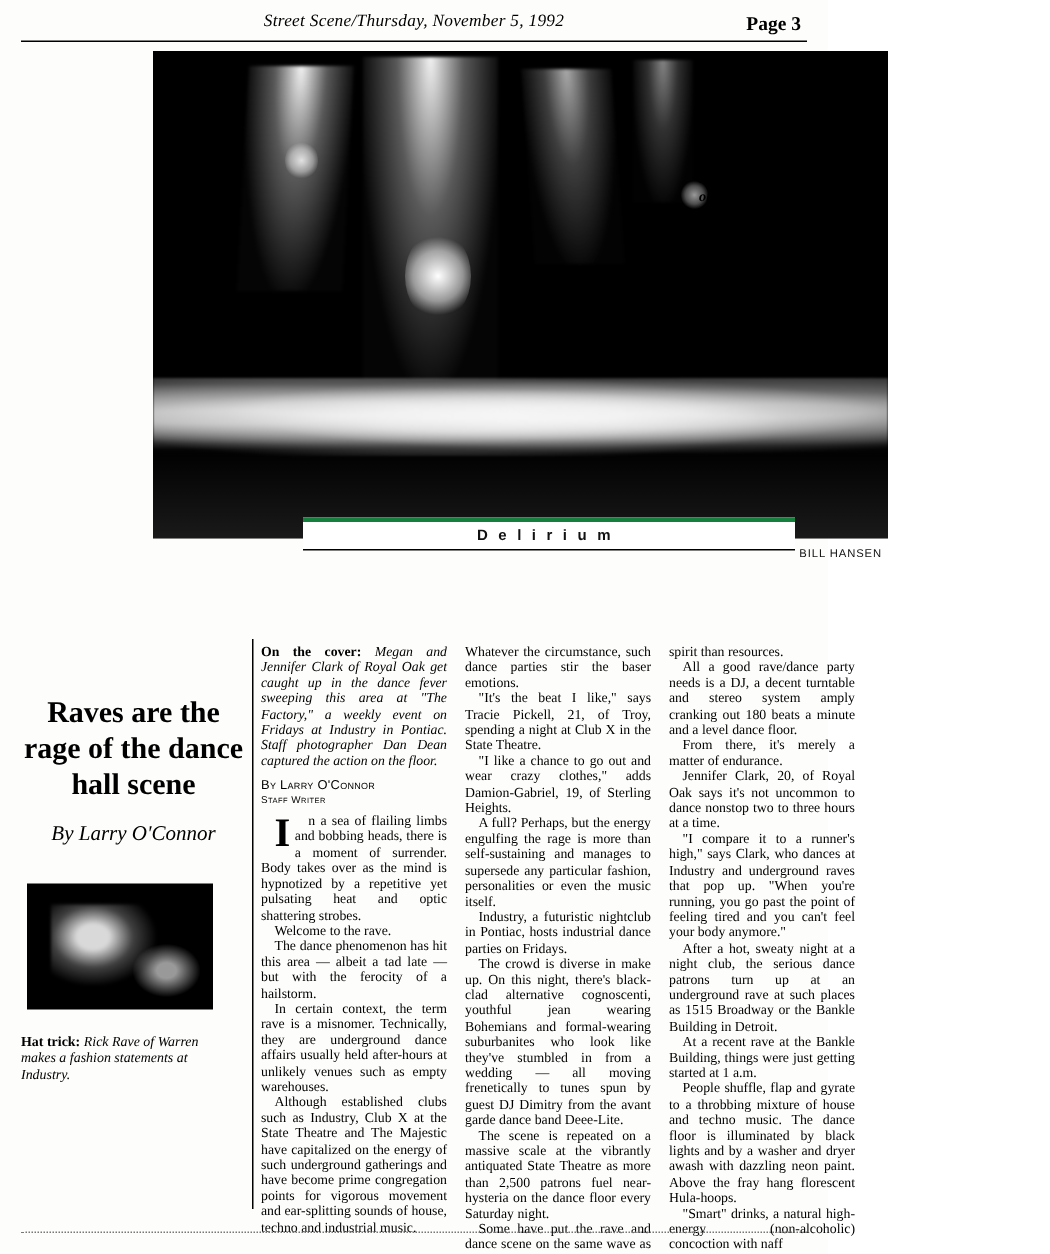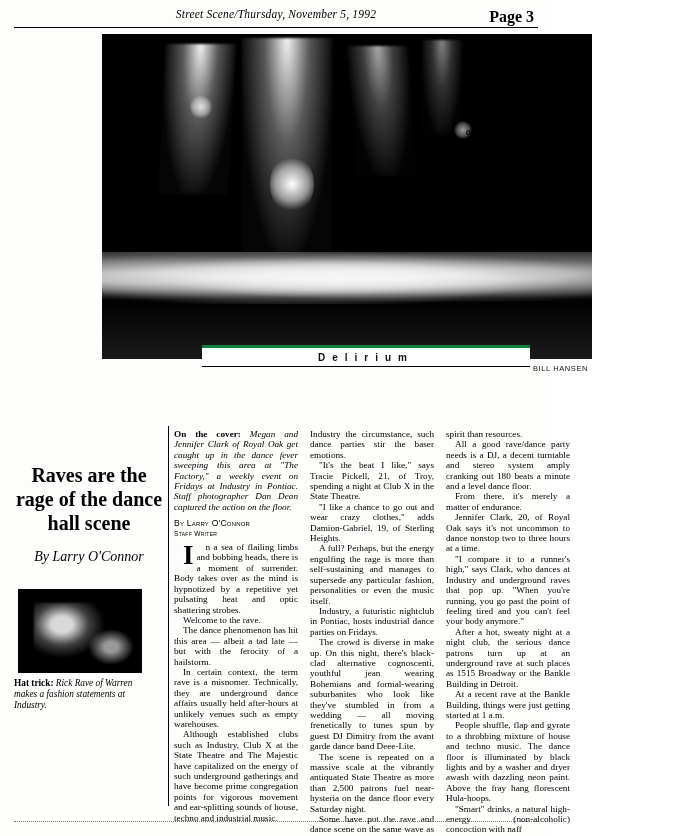--- a/index.html
+++ b/index.html
@@ -35,21 +35,21 @@
   .masthead .center {
     font-style: italic;
     font-size: 11.5px;
     letter-spacing: 0.2px;
   }
   .masthead .pageno {
     position: absolute;
     right: 4px;
     top: 0;
     font-weight: bold;
-    font-size: 16px;
+    font-size: 13px;
     font-style: normal;
     font-family: "Liberation Serif", serif;
   }
   .rule-top {
     border-top: 1.6px solid #000;
     margin: 3px 0 0 0;
   }
 
   
   .frame {
@@ -213,21 +213,21 @@
     background: radial-gradient(ellipse at 40% 40%, rgba(255,255,255,.85) 0 18%, rgba(255,255,255,.25) 45%, rgba(255,255,255,0) 72%);
     filter: blur(1px);
   }
   .mini-photo .mglow2 {
     position: absolute;
     left: 70px; top: 40px; width: 46px; height: 36px;
     background: radial-gradient(ellipse at 50% 50%, rgba(255,255,255,.6) 0 20%, rgba(255,255,255,0) 70%);
   }
   .mini-cap {
     width: 142px;
-    margin-top: 5px;
+    margin-top: 17px;
     font-size: 9.3px;
     line-height: 11px;
     font-style: italic;
     font-family: "Liberation Serif", serif;
   }
   .mini-cap b { font-style: normal; }
 
   
   .cols {
     position: absolute;
@@ -352,21 +352,21 @@
         <div class="byline-small">By Larry O'Connor</div>
         <div class="byline-small2">Staff Writer</div>
         <p class="dropcap-para"><span class="dropcap">I</span><span>n a sea of flailing limbs and bobbing heads, there is a moment of surrender. Body takes over as the mind is hypnotized by a repetitive yet pulsating heat and optic shattering strobes.</span></p>
         <p>Welcome to the rave.</p>
         <p>The dance phenomenon has hit this area — albeit a tad late — but with the ferocity of a hailstorm.</p>
         <p>In certain context, the term rave is a misnomer. Technically, they are underground dance affairs usually held after-hours at unlikely venues such as empty warehouses.</p>
         <p>Although established clubs such as Industry, Club X at the State Theatre and The Majestic have capitalized on the energy of such underground gatherings and have become prime congregation points for vigorous movement and ear-splitting sounds of house, techno and industrial music.</p>
       </div>
 
       <div class="col">
-        <p class="noindent">Industry the circumstance, such dance parties stir the baser emotions.</p>
+        <p class="noindent">Whatever the circumstance, such dance parties stir the baser emotions.</p>
         <p>"It's the beat I like," says Tracie Pickell, 21, of Troy, spending a night at Club X in the State Theatre.</p>
         <p>"I like a chance to go out and wear crazy clothes," adds Damion-Gabriel, 19, of Sterling Heights.</p>
         <p>A full? Perhaps, but the energy engulfing the rage is more than self-sustaining and manages to supersede any particular fashion, personalities or even the music itself.</p>
         <p>Industry, a futuristic nightclub in Pontiac, hosts industrial dance parties on Fridays.</p>
         <p>The crowd is diverse in make up. On this night, there's black-clad alternative cognoscenti, youthful jean wearing Bohemians and formal-wearing suburbanites who look like they've stumbled in from a wedding — all moving frenetically to tunes spun by guest DJ Dimitry from the avant garde dance band Deee-Lite.</p>
         <p>The scene is repeated on a massive scale at the vibrantly antiquated State Theatre as more than 2,500 patrons fuel near-hysteria on the dance floor every Saturday night.</p>
         <p>Some have put the rave and dance scene on the same wave as the punk movement of the late '70s. Then, like now, the trend was one requiring more</p>
       </div>
 
       <div class="col">

